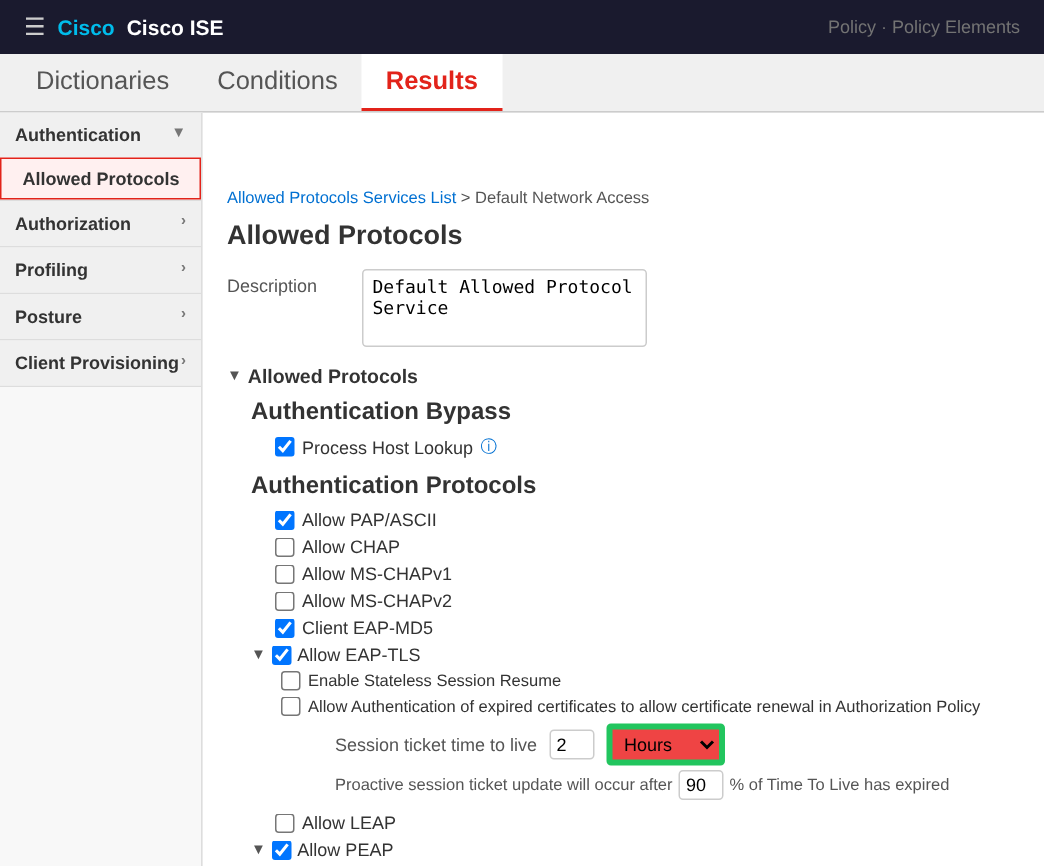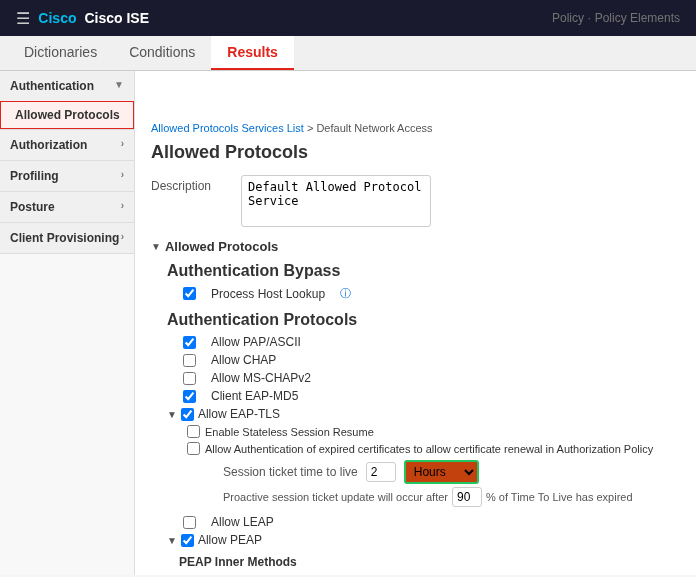--- a/index.html
+++ b/index.html
@@ -23,21 +23,21 @@
     
     .tab-bar {
       background: #f0f0f0;
       border-bottom: 1px solid #ccc;
       display: flex;
       padding: 0 8px;
     }
     .tab {
       padding: 8px 16px;
       cursor: pointer;
-      font-size: 14px;
+      font-size: 17px;
       color: #555;
       border-bottom: 2px solid transparent;
     }
     .tab.active {
       color: #e2231a;
       border-bottom: 2px solid #e2231a;
       font-weight: bold;
       background: white;
     }
 
@@ -159,21 +159,21 @@
       font-size: 16px;
       font-weight: bold;
       color: #333;
       margin: 8px 0 4px 16px;
     }
 
     
     .checkbox-row {
       display: flex;
       align-items: center;
-      gap: 15px;
+      gap: 5px;
       padding: 2px 0 2px 16px;
       font-size: 12px;
       color: #333;
     }
     .checkbox-row input[type="checkbox"] {
       width: 13px;
       height: 13px;
       cursor: pointer;
       flex-shrink: 0;
     }
@@ -211,25 +211,25 @@
       color: #555;
     }
     .session-input {
       width: 30px;
       border: 1px solid #ccc;
       border-radius: 3px;
       padding: 2px 4px;
       font-size: 12px;
     }
     .session-select {
-      border: 2px solid #22c55e;
+      border: 4px solid #22c55e;
       border-radius: 3px;
       padding: 2px 4px;
       font-size: 12px;
-      background: #c2410c;
+      background: #ef4444;
     }
 
     
     .proactive-text {
       padding-left: 36px;
       font-size: 11px;
       color: #555;
       margin-bottom: 6px;
       display: flex;
       align-items: center;
@@ -358,20 +358,24 @@
 
     <div class="checkbox-row indent-1">
       <input type="checkbox" id="papAscii" checked="" style="">
       <label for="papAscii">Allow PAP/ASCII</label>
     </div>
     <div class="checkbox-row indent-1">
       <input type="checkbox" id="chap" style="">
       <label for="chap">Allow CHAP</label>
     </div>
     <div class="checkbox-row indent-1">
+      <input type="checkbox" id="msChapv1" style="">
+      <label for="msChapv1">Allow MS-CHAPv1</label>
+    </div>
+    <div class="checkbox-row indent-1">
       <input type="checkbox" id="msChapv2" style="">
       <label for="msChapv2">Allow MS-CHAPv2</label>
     </div>
     <div class="checkbox-row indent-1">
       <input type="checkbox" id="eapMd5" checked="" style="">
       <label for="eapMd5">Client EAP-MD5</label>
     </div>
 
     <div style="display:flex;align-items:center;padding-left:16px;gap:4px;padding-top:2px;padding-bottom:2px;">
       <span class="collapse-arrow" style="font-size:10px;color:#555;">▼</span>

